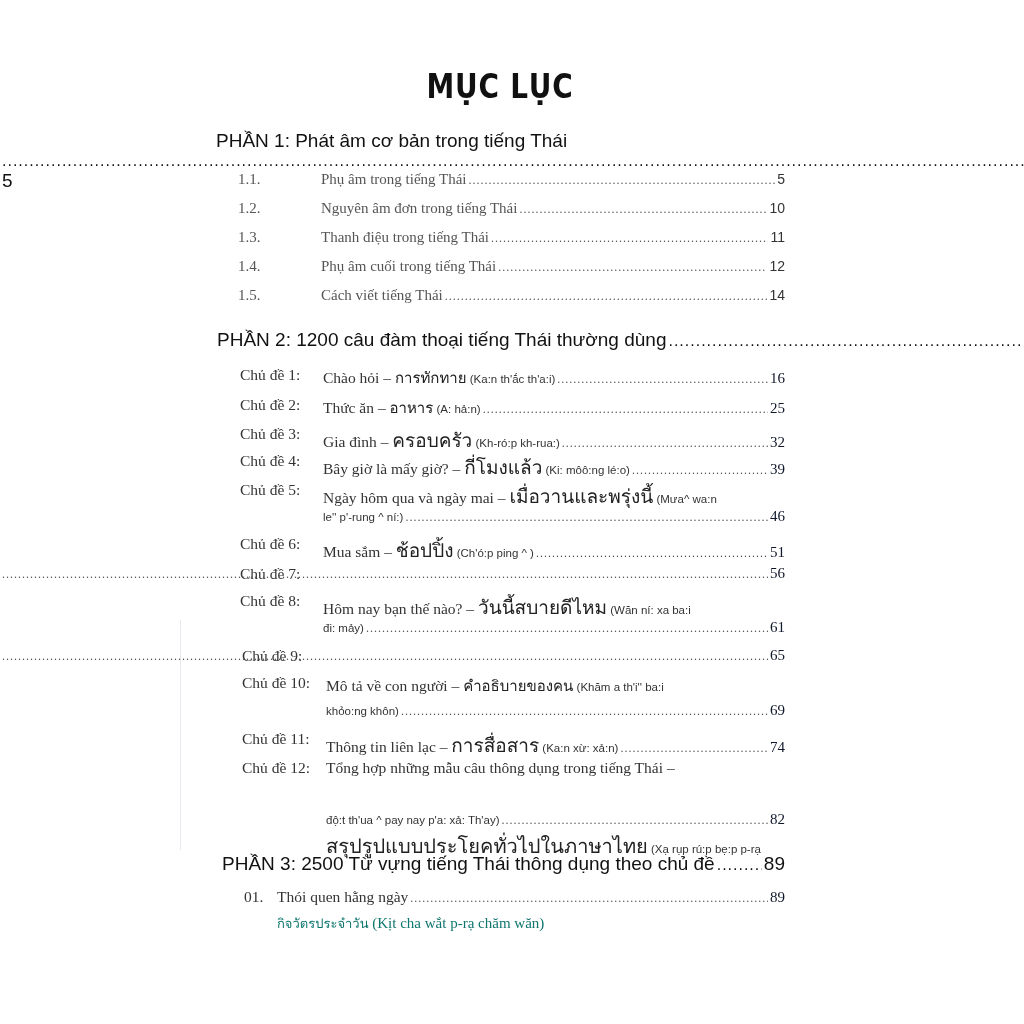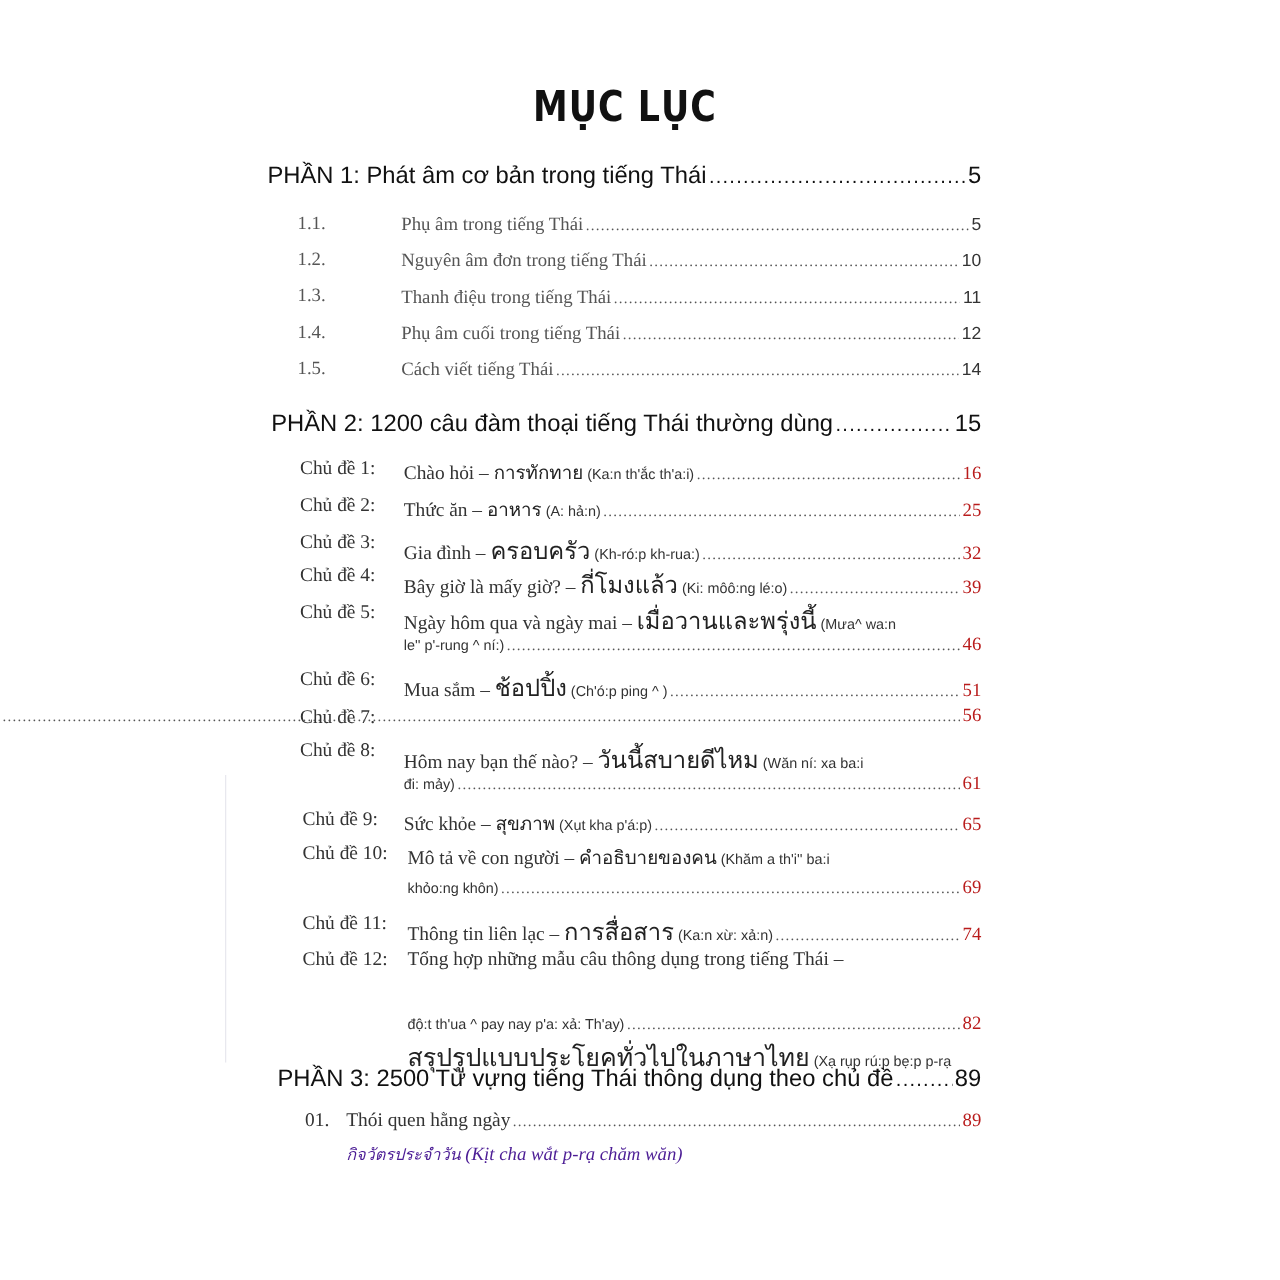--- a/index.html
+++ b/index.html
@@ -37,38 +37,38 @@
 
     .topic {
       font-family: "Liberation Serif", serif; font-size: 15.5px; color: #333;
     }
     .topic .num { position: absolute; left: 240px; }
     .topic .lbl { padding-left: 323px; }
     .topic .thai { font-family: "DejaVu Sans", sans-serif; font-size: 15px; color: #222; }
     .topic .thai.big { font-size: 19px; }
     .topic .rom { font-family: "Liberation Sans", sans-serif; font-size: 11.5px; color: #333; }
     .topic .fill { font-size: 12px; color: #555; }
-    .topic .pg { padding-right: 239px; font-size: 15px; color: #b91c1c; }
+    .topic .pg { padding-right: 239px; font-size: 15px; color: #0f172a; }
     .cont .lbl { padding-left: 323px; }
 
     .vocab .num { position: absolute; left: 244px; }
     .vocab .lbl { padding-left: 277px; }
-    .vocab-thai { position: absolute; left: 277px; top: 913px; font-family: "Liberation Serif", serif; font-size: 15px; color: #4c1d95; font-style: italic; }
+    .vocab-thai { position: absolute; left: 277px; top: 913px; font-family: "Liberation Serif", serif; font-size: 15px; color: #0f766e; }
     .vocab-thai .thai { font-family: "DejaVu Sans", sans-serif; font-size: 13px; }
 
     .margin-line { position: absolute; left: 180px; top: 620px; width: 1px; height: 230px; background: #e8e8ee; }
   </style>
 </head>
 <body>
 
 <div class="margin-line"></div>
 
 <div class="title">MỤC LỤC</div>
 
-<div class="row part" style="top:130px;">
+<div class="row part" style="top:130px;flex-direction:column;">
   <span class="lbl">PHẦN 1:  Phát âm cơ bản trong tiếng Thái</span>
   <span class="fill"></span>
   <span class="pg">5</span>
 </div>
 
 <div class="row sub" style="top:171px;">
   <span class="num">1.1.</span>
   <span class="lbl">Phụ âm trong tiếng Thái</span>
   <span class="fill"></span>
   <span class="pg">5</span>
@@ -94,21 +94,20 @@
 <div class="row sub" style="top:287px;">
   <span class="num">1.5.</span>
   <span class="lbl">Cách viết tiếng Thái</span>
   <span class="fill"></span>
   <span class="pg">14</span>
 </div>
 
 <div class="row part" style="top:329px;">
   <span class="lbl" style="padding-left:217px">PHẦN 2:  1200 câu đàm thoại tiếng Thái thường dùng</span>
   <span class="fill"></span>
-  <span class="pg">15</span>
 </div>
 
 <div class="row topic" style="top:366px;">
   <span class="num">Chủ đề 1:</span>
   <span class="lbl"><span>Chào hỏi – </span><span class="thai">การทักทาย</span><span class="rom"> (Ka:n th'ắc th'a:i)</span></span>
   <span class="fill"></span>
   <span class="pg">16</span>
 </div>
 <div class="row topic" style="top:396px;">
   <span class="num">Chủ đề 2:</span>
@@ -152,21 +151,20 @@
   <span class="num">Chủ đề 8:</span>
   <span class="lbl"><span>Hôm nay bạn thế nào? – </span><span class="thai big">วันนี้สบายดีไหม</span><span class="rom"> (Wăn ní: xa ba:i</span></span>
 </div>
 <div class="row topic cont" style="top:619px;">
   <span class="lbl rom">đi: mảy)</span>
   <span class="fill"></span>
   <span class="pg">61</span>
 </div>
 <div class="row topic" style="top:647px;">
   <span class="num" style="left:242px">Chủ đề 9:</span>
-  <span class="lbl"><span>Sức khỏe – </span><span class="thai">สุขภาพ</span><span class="rom"> (Xụt kha p'á:p)</span></span>
   <span class="fill"></span>
   <span class="pg">65</span>
 </div>
 <div class="row topic" style="top:674px;">
   <span class="num" style="left:242px">Chủ đề 10:</span>
   <span class="lbl" style="padding-left:326px"><span>Mô tả về con người – </span><span class="thai">คำอธิบายของคน</span><span class="rom"> (Khăm a th'i'' ba:i</span></span>
 </div>
 <div class="row topic cont" style="top:702px;">
   <span class="lbl rom" style="padding-left:326px">khỏo:ng khôn)</span>
   <span class="fill"></span>

